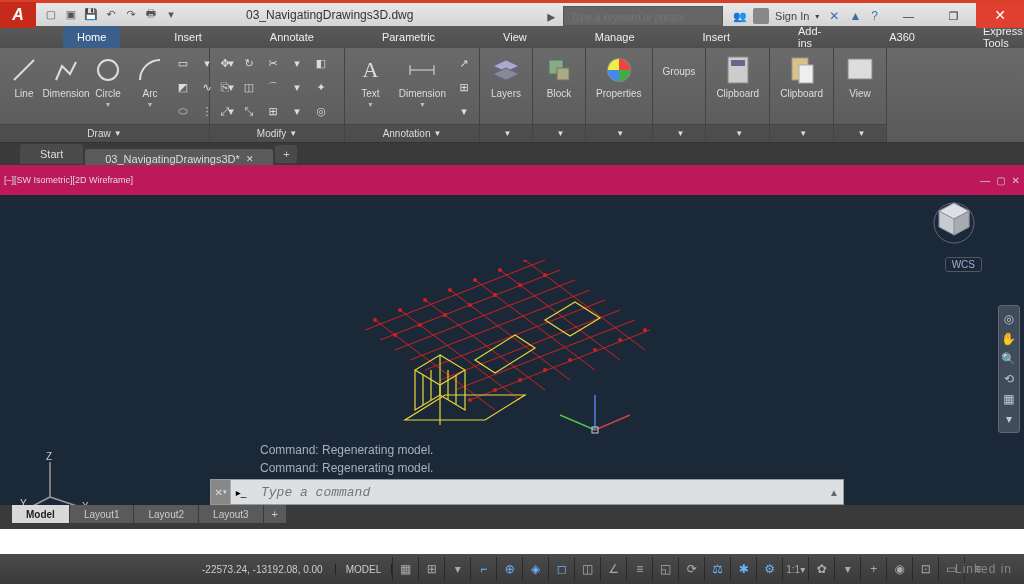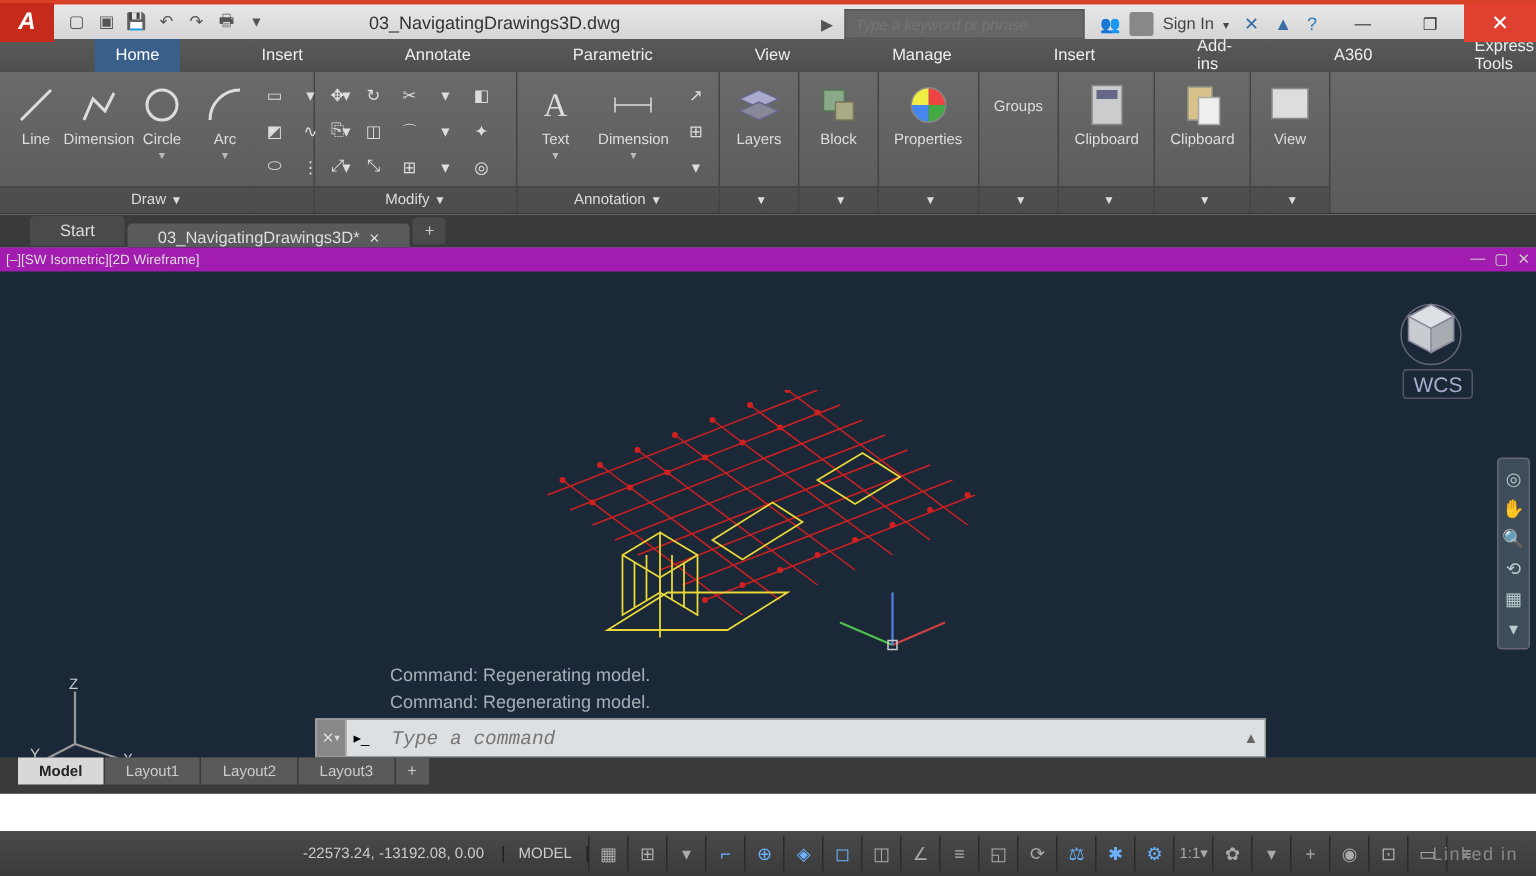--- a/index.html
+++ b/index.html
@@ -44,24 +44,24 @@
 .sm-btn { width: 22px; height: 22px; display: flex; align-items: center; justify-content: center; color: #ddd; cursor: pointer; font-size: 11px; }
 
 
 .doc-tabs { height: 22px; background: #3a3a3a; display: flex; align-items: center; padding-left: 20px; gap: 2px; }
 .doc-tab { height: 20px; background: #4a4a4a; padding: 0 20px; color: #ddd; font-size: 11px; display: flex; align-items: center; border-radius: 3px 3px 0 0; cursor: pointer; }
 .doc-tab.active { background: #5a5a5a; margin-top: 10px; }
 .doc-tab-add { width: 22px; height: 18px; background: #4a4a4a; color: #ccc; display: flex; align-items: center; justify-content: center; border-radius: 3px; font-size: 11px; cursor: pointer; }
 
 
 .canvas-wrap { position: relative; height: 364px; background: #1a2838; }
-.canvas-header { height: 16px; background: #a21caf; color: #ddd; font-size: 9px; padding-left: 4px; display: flex; align-items: center; position: relative; }
+.canvas-header { height: 30px; background: #be185d; color: #ddd; font-size: 9px; padding-left: 4px; display: flex; align-items: center; position: relative; }
 .canvas-hdr-btns { position: absolute; right: 4px; display: flex; gap: 6px; color: #ccc; font-size: 10px; }
 .viewcube { position: absolute; top: 30px; right: 45px; width: 50px; height: 50px; }
-.wcs-label { position: absolute; top: 81px; right: 42px; color: #aac; font-size: 14px; border: 1px solid #556; border-radius: 3px; padding: 1px 6px; margin-left: 24px; }
+.wcs-label { position: absolute; top: 92px; right: 42px; color: #aac; font-size: 10px; border: 1px solid #556; border-radius: 3px; padding: 1px 6px; margin-left: 24px; }
 .nav-bar { position: absolute; top: 140px; right: 4px; width: 22px; background: rgba(120,130,140,0.4); border: 1px solid #667; border-radius: 3px; display: flex; flex-direction: column; gap: 6px; padding: 6px 2px; }
 .nav-bar span { color: #bcc; font-size: 12px; text-align: center; cursor: pointer; }
 
 .ucs-icon { position: absolute; bottom: 8px; left: 20px; }
 .crosshair { position: absolute; top: 225px; left: 555px; }
 
 .drawing { position: absolute; top: 95px; left: 345px; }
 
 
 .cmd-history { position: absolute; bottom: 52px; left: 260px; font-family: 'Courier New', monospace; color: #a8b0b8; font-size: 12px; line-height: 18px; }

